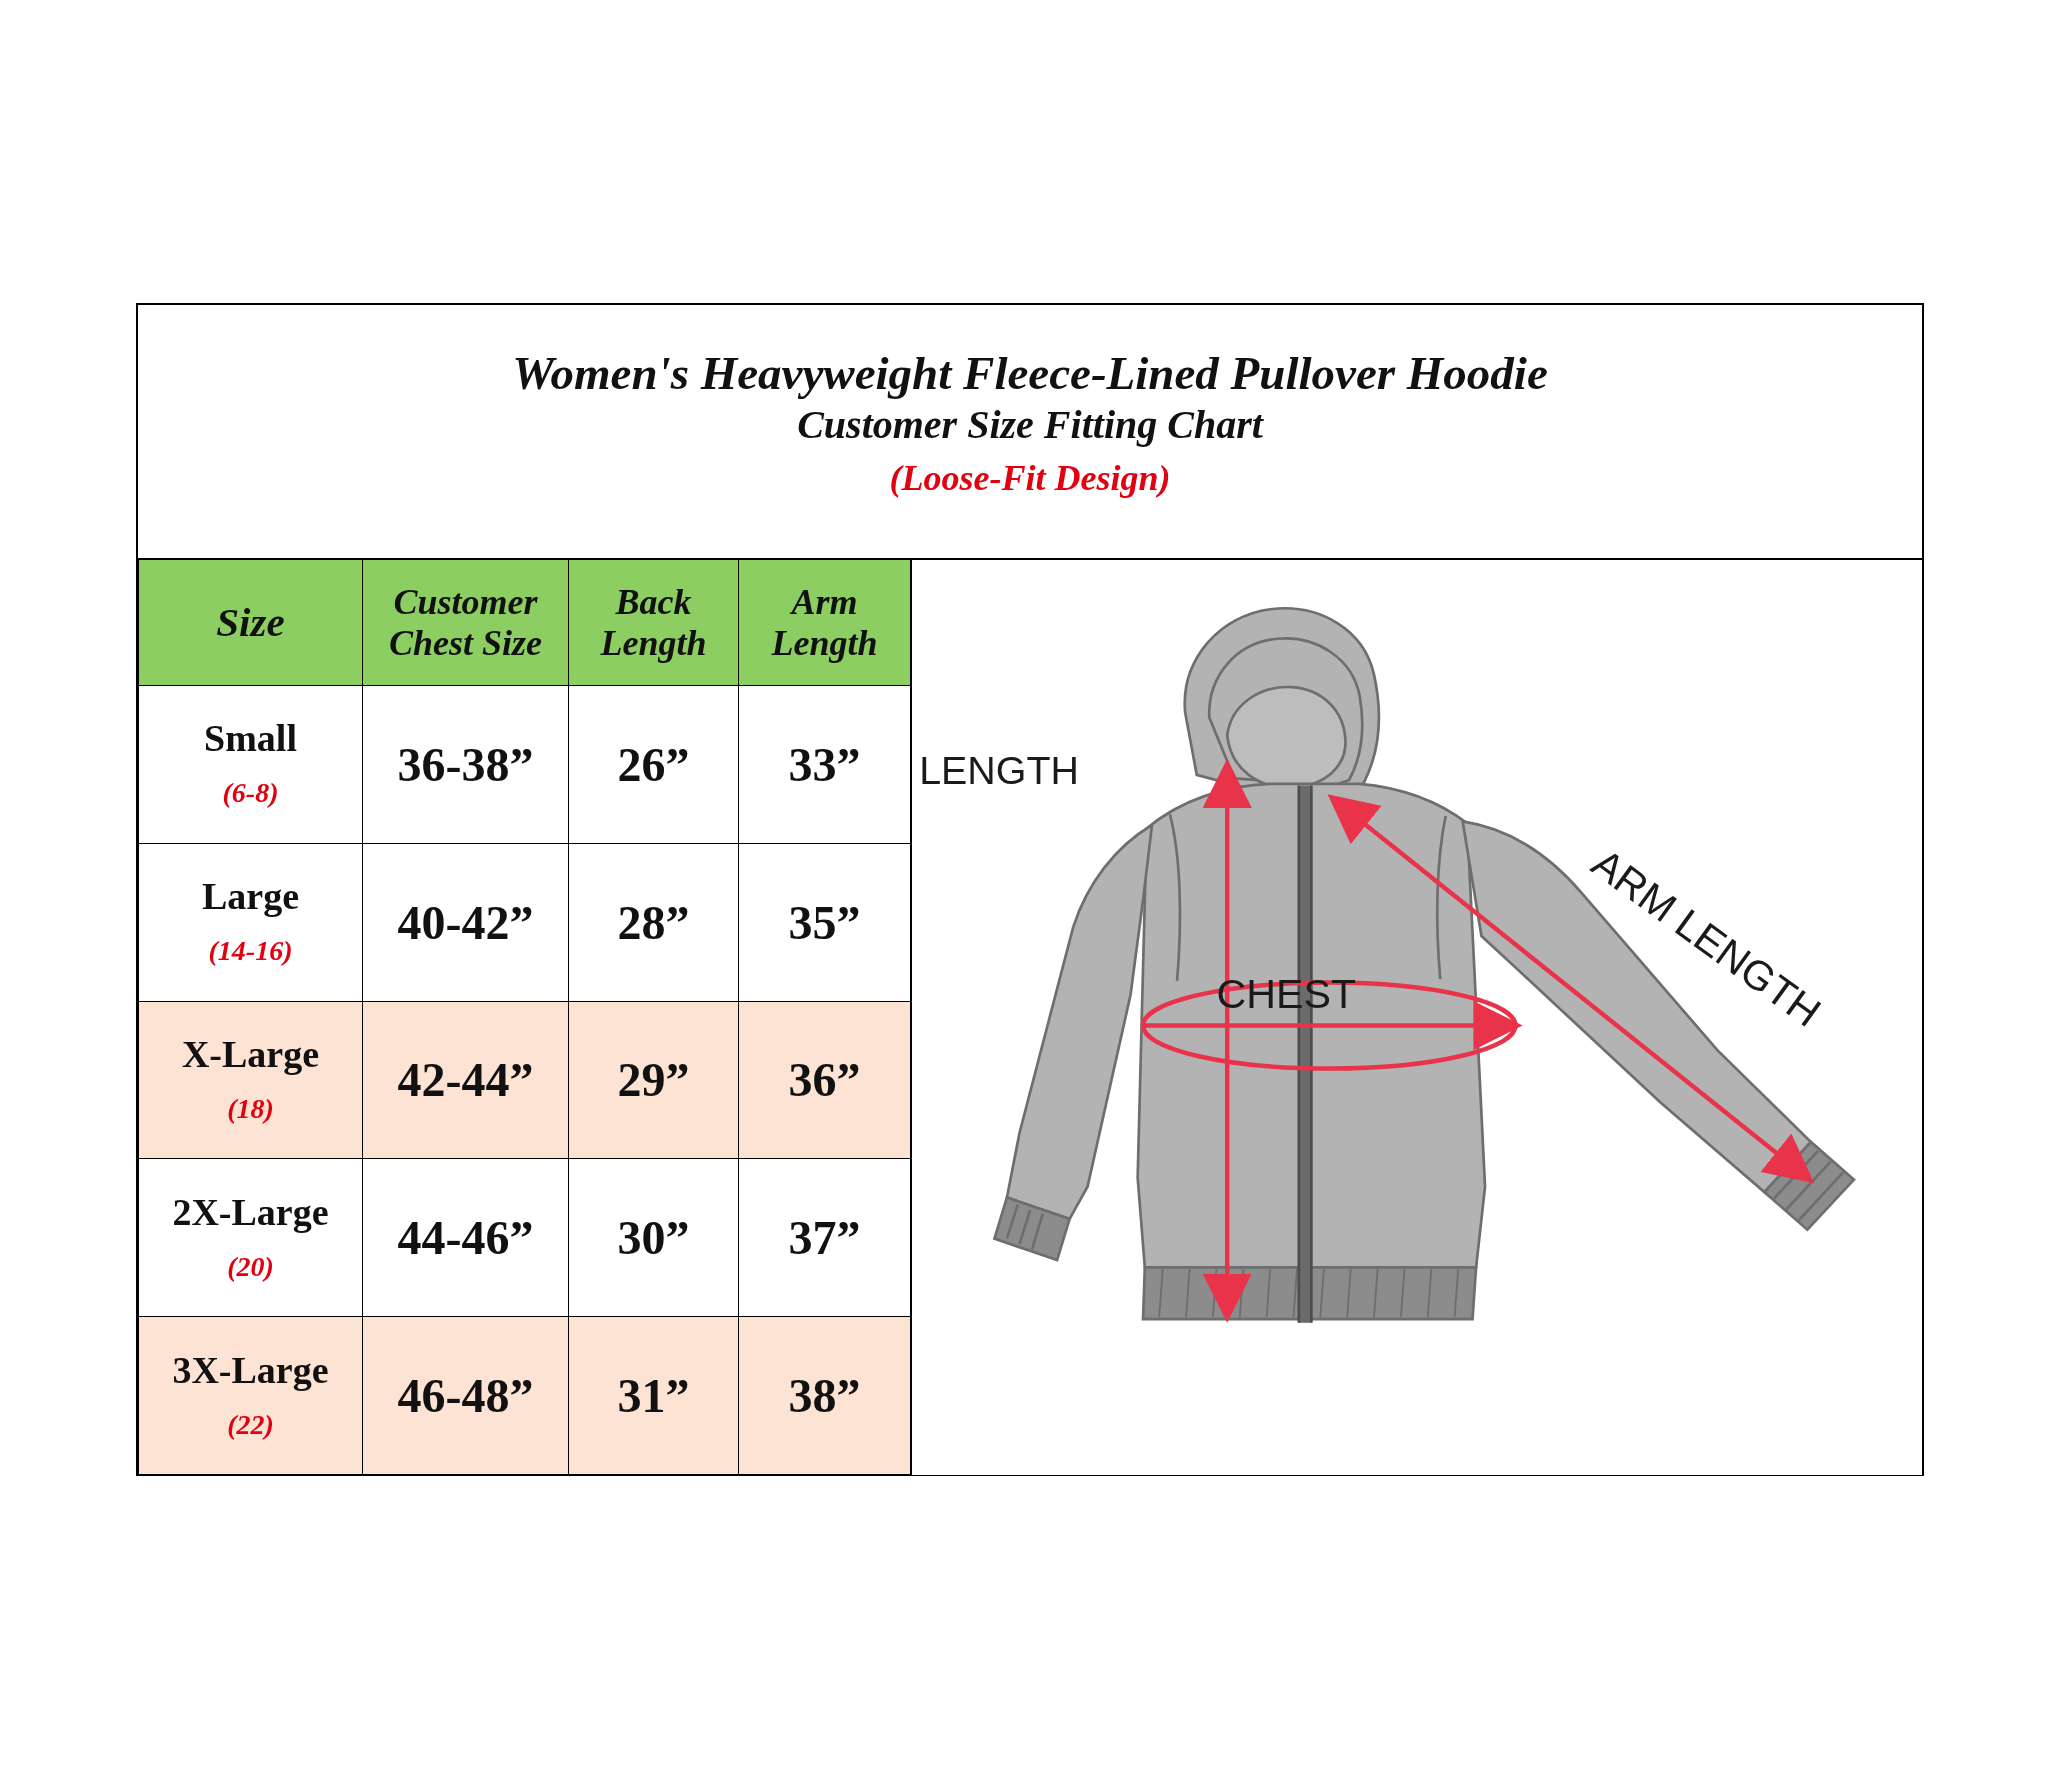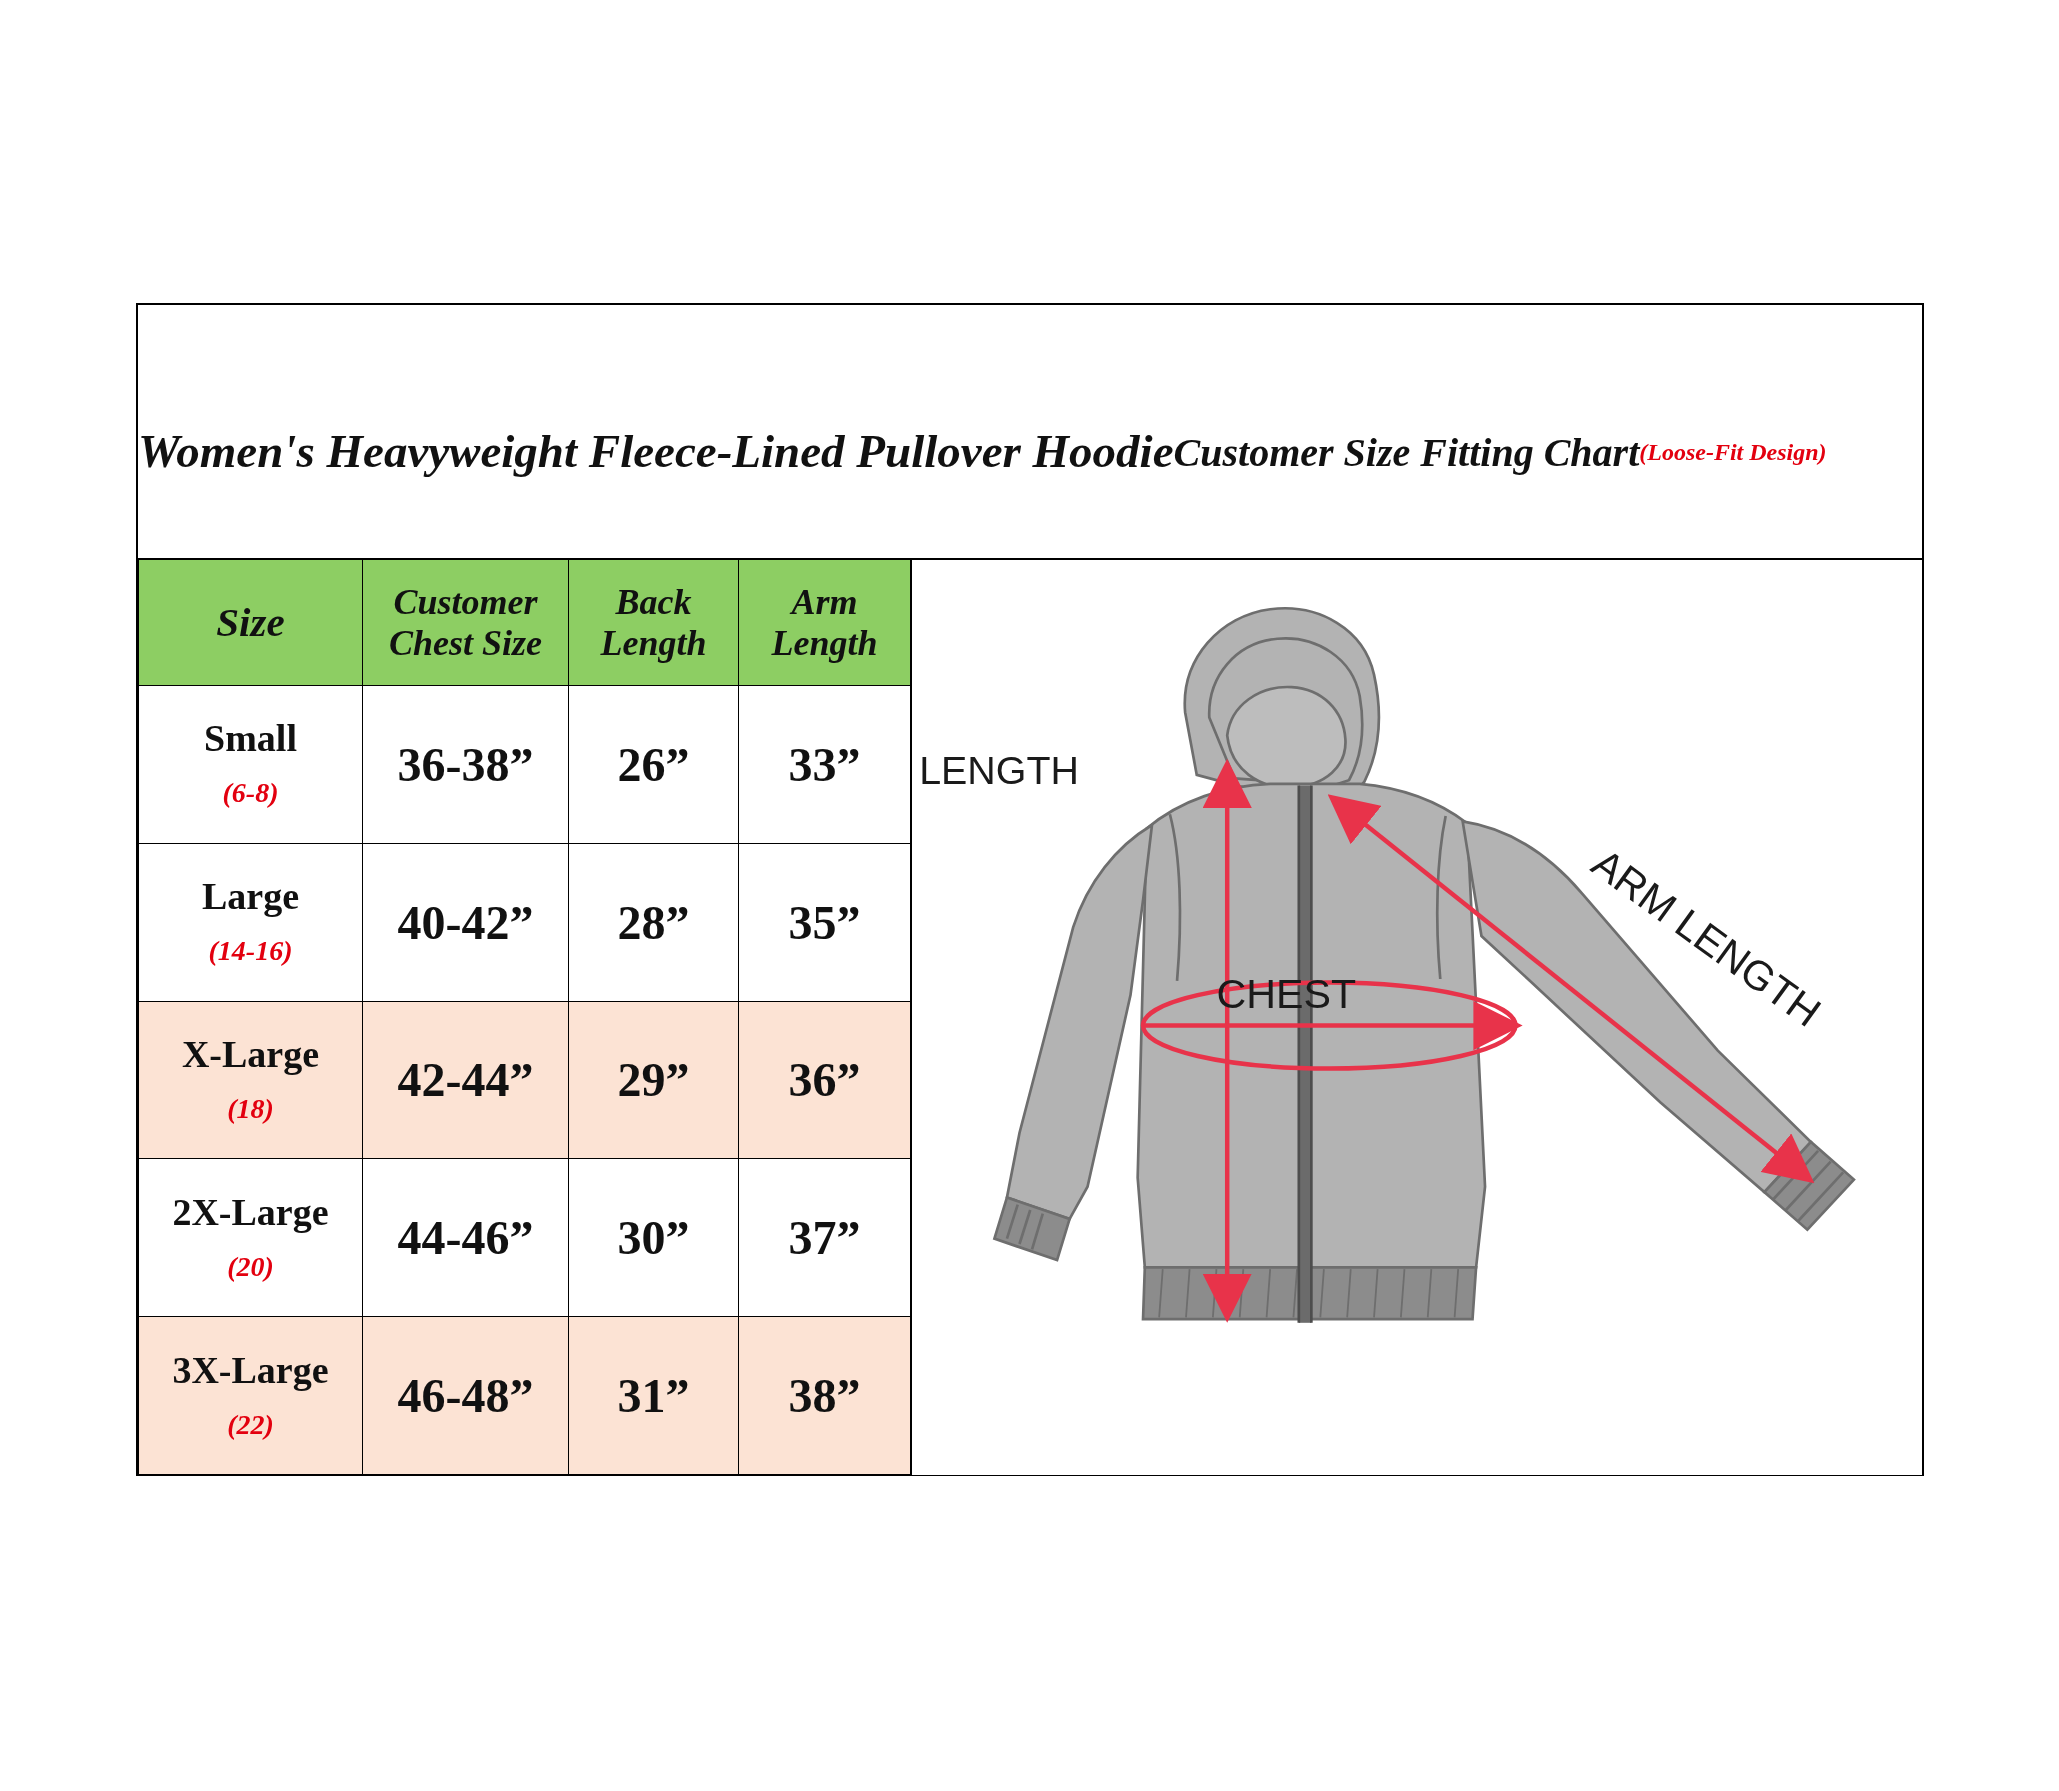--- a/index.html
+++ b/index.html
@@ -30,21 +30,21 @@
     box-sizing: border-box;
   }
   .title-block {
     position: absolute;
     left: 0;
     top: 0;
     width: 100%;
     height: 253px;
     box-sizing: border-box;
     display: flex;
-    flex-direction: row;
+    flex-direction: column;
     align-items: center;
     justify-content: flex-start;
     padding-top: 41px;
   }
   .title-main {
     font-family: "Liberation Serif", serif;
     font-weight: bold;
     font-style: italic;
     font-size: 47px;
     color: #111111;
@@ -57,23 +57,23 @@
     font-weight: bold;
     font-style: italic;
     font-size: 40px;
     color: #111111;
     white-space: nowrap;
   }
   .title-note {
     font-family: "Liberation Serif", serif;
     font-weight: bold;
     font-style: italic;
-    font-size: 24px;
+    font-size: 36px;
     color: #e3000f;
-    margin-top: 0;
+    margin-top: 9px;
     white-space: nowrap;
   }
 
   .body-row {
     position: absolute;
     left: 0;
     top: 253px;
     width: 100%;
     height: 917px;
     display: flex;

